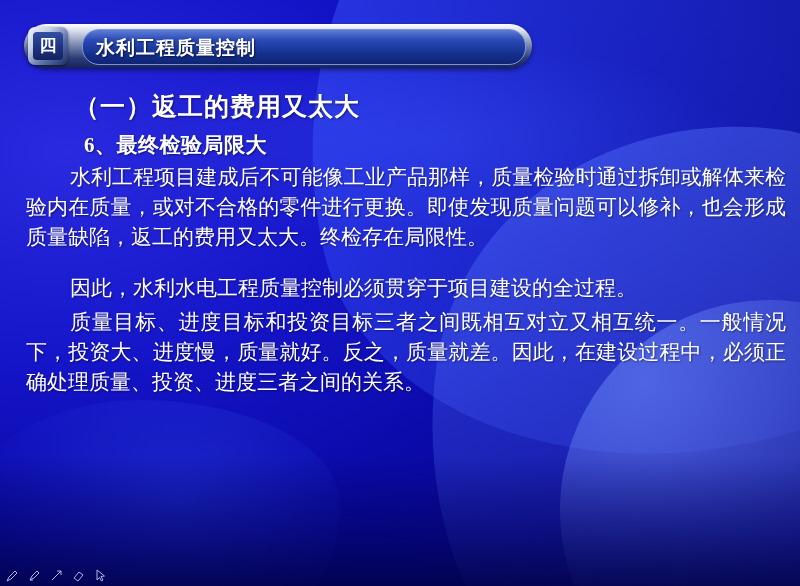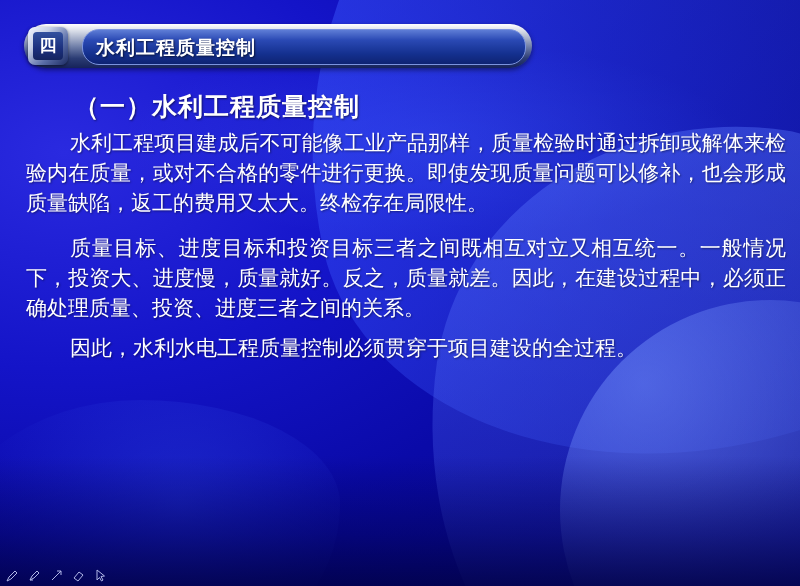--- a/index.html
+++ b/index.html
@@ -190,28 +190,31 @@
   <div class="title-bar">
     <div class="title-pill"></div>
     <div class="title-inner"></div>
     <div class="title-square">
       <div class="title-square-inner">四</div>
     </div>
     <div class="title-text">水利工程质量控制</div>
   </div>
 
   <div class="content">
-    <div class="heading">（一）水利工程质量控制</div>
-
+    <div class="heading">（一）返工的费用又太大</div>
+
+    <div class="subhead">
+      <span>6、</span><span>最终检验局限大</span>
+    </div>
     <p class="para">水利工程项目建成后不可能像工业产品那样，质量检验时通过拆卸或解体来检验内在质量，或对不合格的零件进行更换。即使发现质量问题可以修补，也会形成质量缺陷，返工的费用又太大。终检存在局限性。</p>
 
     <div class="spacer-sm"></div>
 
+    <p class="para para-last">因此，水利水电工程质量控制必须贯穿于项目建设的全过程。</p>
     <p class="para">质量目标、进度目标和投资目标三者之间既相互对立又相互统一。一般情况下，投资大、进度慢，质量就好。反之，质量就差。因此，在建设过程中，必须正确处理质量、投资、进度三者之间的关系。</p>
-    <p class="para para-last">因此，水利水电工程质量控制必须贯穿于项目建设的全过程。</p>
   </div>
 
   <div class="toolbar">
     <span class="tool-icon">
       <svg viewBox="0 0 13 13" width="13" height="13">
           <path d="M1 12 L3 8 L9 2 L11 4 L5 10 Z" fill="none" stroke="#cfd6ff" stroke-width="1"></path>
         </svg>
     </span>
     <span class="tool-icon">
       <svg viewBox="0 0 13 13" width="13" height="13">

